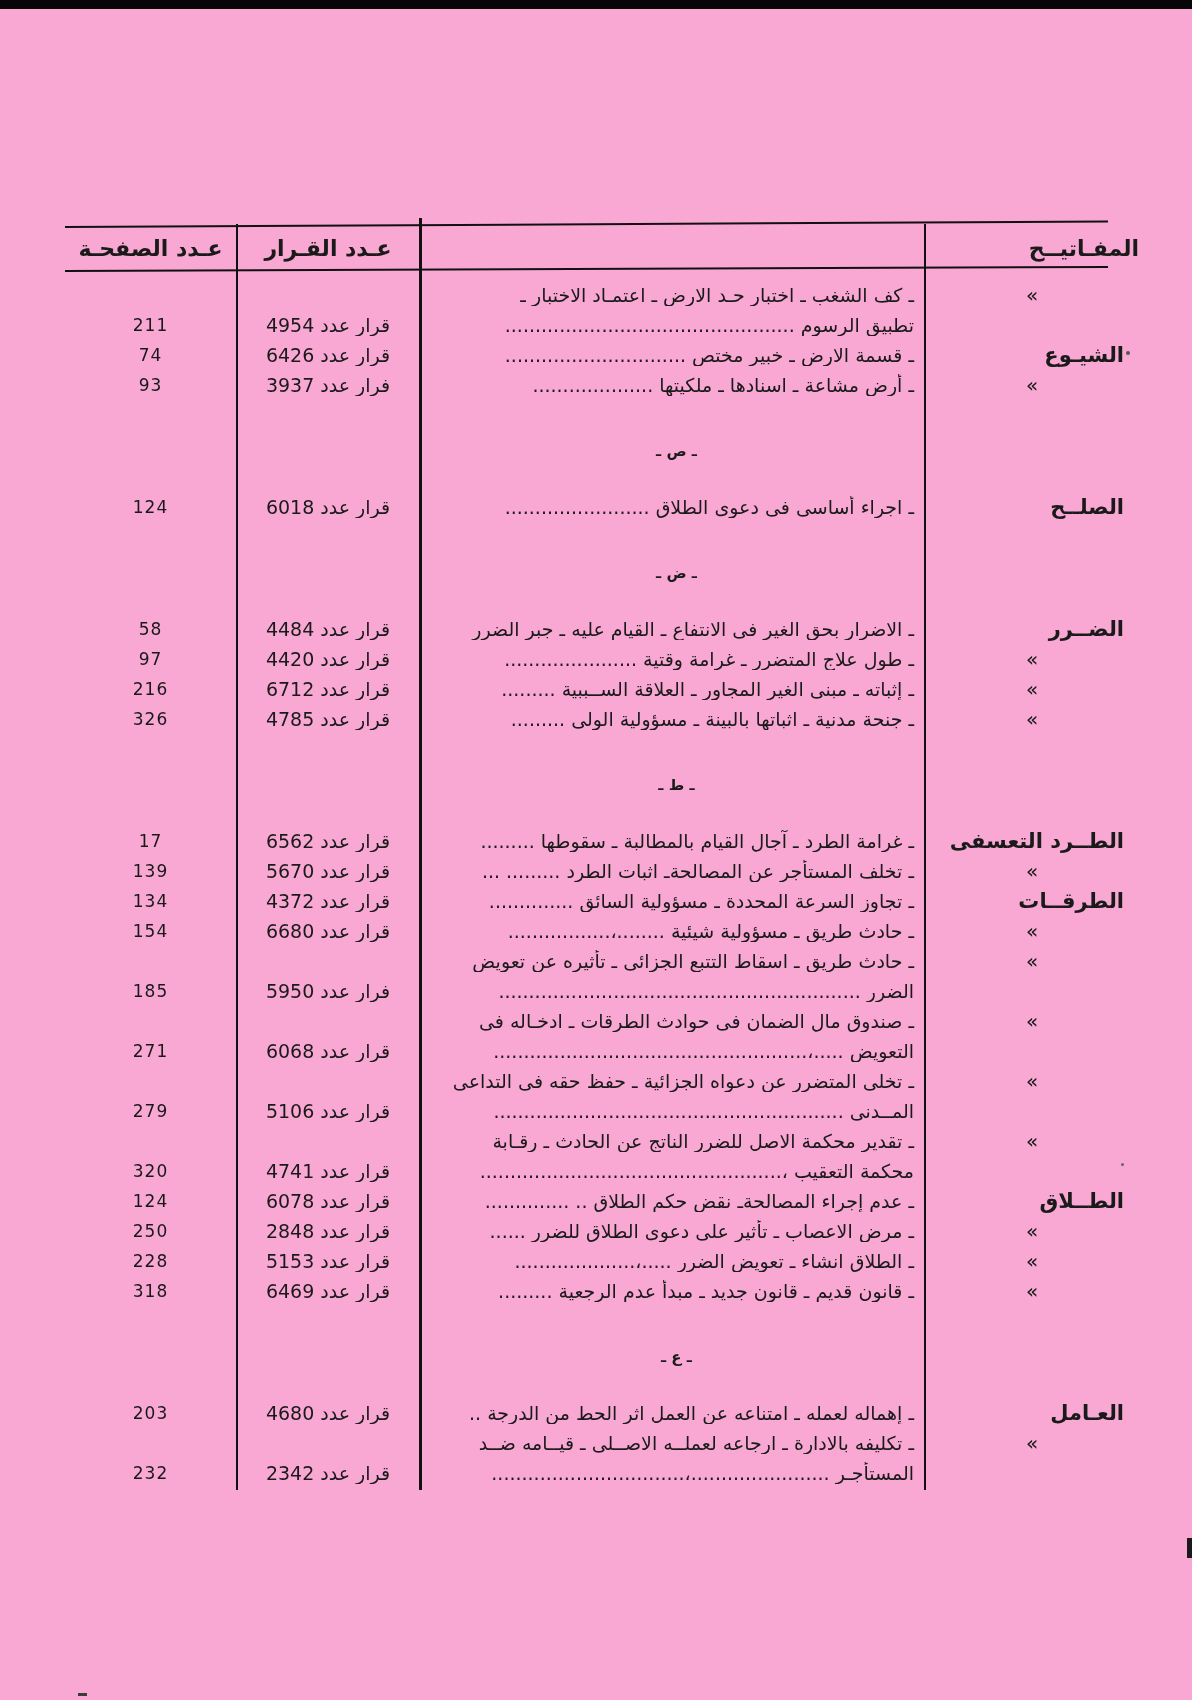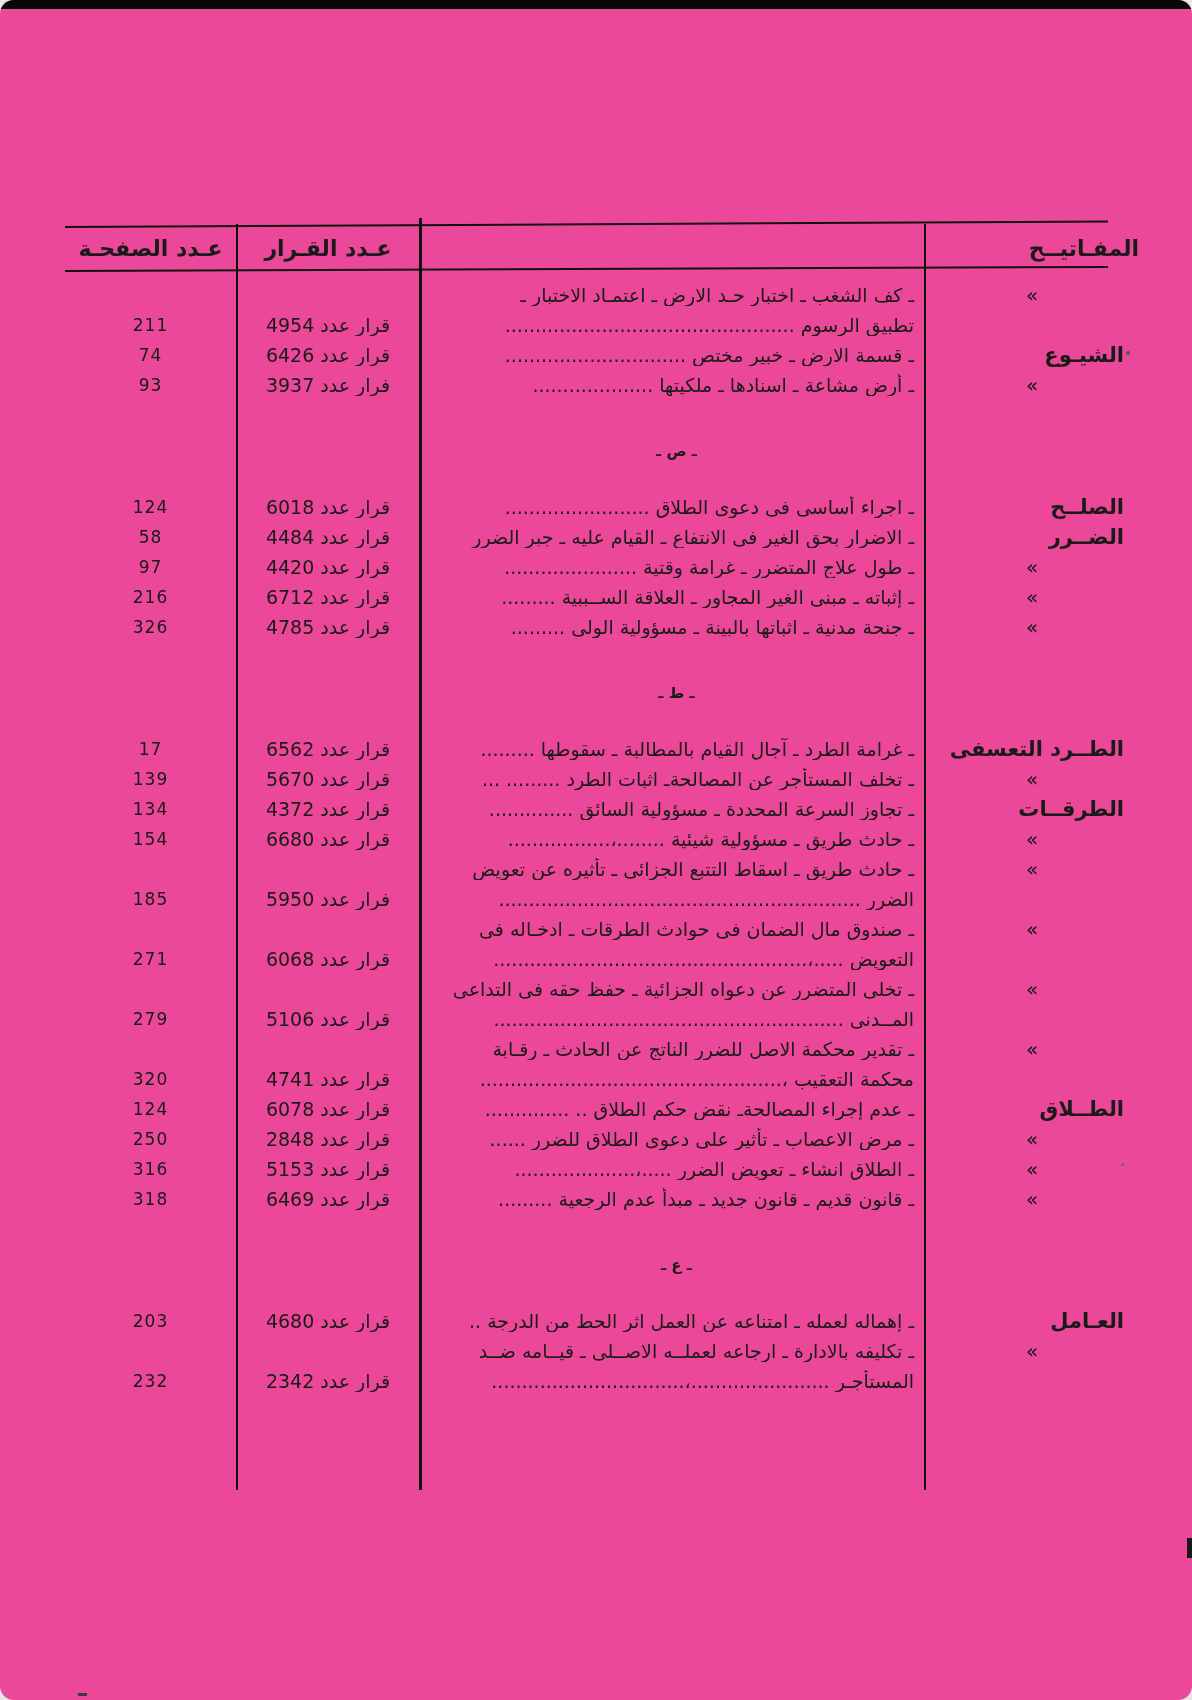--- a/index.html
+++ b/index.html
@@ -1,23 +1,22 @@
 <!DOCTYPE html>
 <html lang="ar"><head>
 <meta charset="utf-8">
 <style>
   html,body{margin:0;padding:0;background:#e8e8e8;}
   .page{
     position:relative;
     width:1192px;height:1700px;
-    background:#ec4899;
+    background:#f9a8d4;
     overflow:hidden;
     font-family:"DejaVu Sans", sans-serif;
     color:#1a1a1a;
-    border-radius:14px;
   }
   
   .top-strip{position:absolute;top:0;left:0;width:1192px;height:9px;background:#060606;}
   .edge-tick{position:absolute;right:0;top:1538px;width:5px;height:20px;background:#1a1a1a;}
   .speck-bl{position:absolute;left:78px;top:1693px;width:9px;height:3px;background:#3a3a3a;}
   .speck-kw{position:absolute;left:1126px;top:351px;width:4px;height:4px;border-radius:50%;background:#555;}
   .speck-kw2{position:absolute;left:1121px;top:1163px;width:3px;height:3px;border-radius:50%;background:#666;}
 
   
   .hline{position:absolute;background:#111;height:2px;}
@@ -100,20 +99,26 @@
         <div class="cell col-dec"></div>
         <div class="cell col-subj divider-label">ـ ص ـ</div>
         <div class="cell col-kw"></div>
       </div>
       <div class="row">
         <div class="cell col-page">124</div>
         <div class="cell col-dec">قرار عدد 6018</div>
         <div class="cell col-subj">ـ اجراء أساسى فى دعوى الطلاق ........................</div>
         <div class="cell col-kw kw-section">الصلــح</div>
       </div>
+      <div class="row divider-row">
+        <div class="cell col-page"></div>
+        <div class="cell col-dec"></div>
+        <div class="cell col-subj divider-label">ـ ض ـ</div>
+        <div class="cell col-kw"></div>
+      </div>
       <div class="row">
         <div class="cell col-page">58</div>
         <div class="cell col-dec">قرار عدد 4484</div>
         <div class="cell col-subj">ـ الاضرار بحق الغير فى الانتفاع ـ القيام عليه ـ جبر الضرر</div>
         <div class="cell col-kw kw-section">الضــرر</div>
       </div>
       <div class="row">
         <div class="cell col-page">97</div>
         <div class="cell col-dec">قرار عدد 4420</div>
         <div class="cell col-subj">ـ طول علاج المتضرر ـ غرامة وقتية ......................</div>
@@ -215,21 +220,21 @@
         <div class="cell col-subj">ـ عدم إجراء المصالحةـ نقض حكم الطلاق .. ..............</div>
         <div class="cell col-kw kw-section">الطــلاق</div>
       </div>
       <div class="row">
         <div class="cell col-page">250</div>
         <div class="cell col-dec">قرار عدد 2848</div>
         <div class="cell col-subj">ـ مرض الاعصاب ـ تأثير على دعوى الطلاق للضرر ......</div>
         <div class="cell col-kw kw-ditto">»</div>
       </div>
       <div class="row">
-        <div class="cell col-page">316</div>
+        <div class="cell col-page">228</div>
         <div class="cell col-dec">قرار عدد 5153</div>
         <div class="cell col-subj">ـ الطلاق انشاء ـ تعويض الضرر .....،....................</div>
         <div class="cell col-kw kw-ditto">»</div>
       </div>
       <div class="row">
         <div class="cell col-page">318</div>
         <div class="cell col-dec">قرار عدد 6469</div>
         <div class="cell col-subj">ـ قانون قديم ـ قانون جديد ـ مبدأ عدم الرجعية .........</div>
         <div class="cell col-kw kw-ditto">»</div>
       </div>

